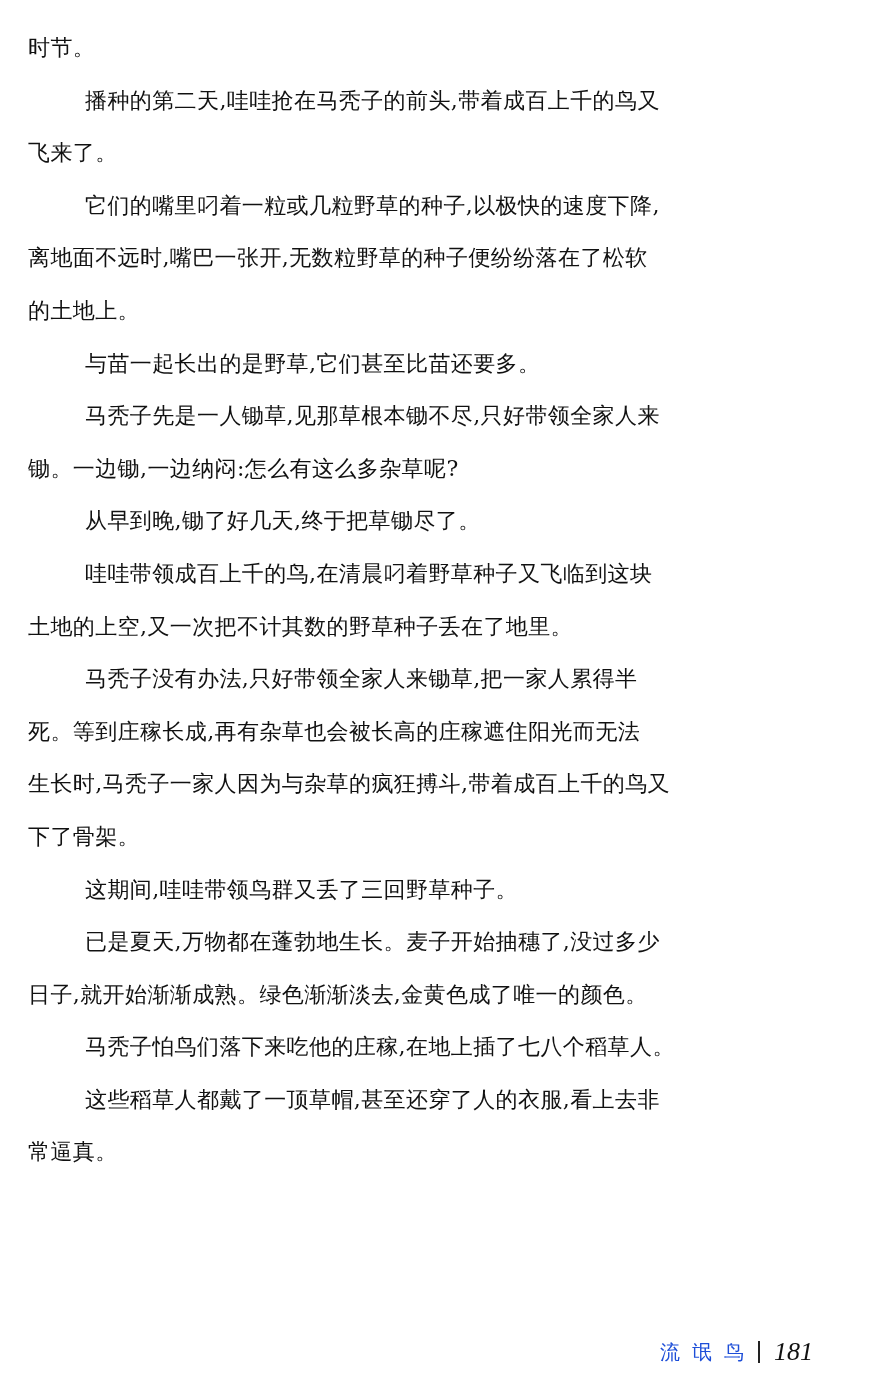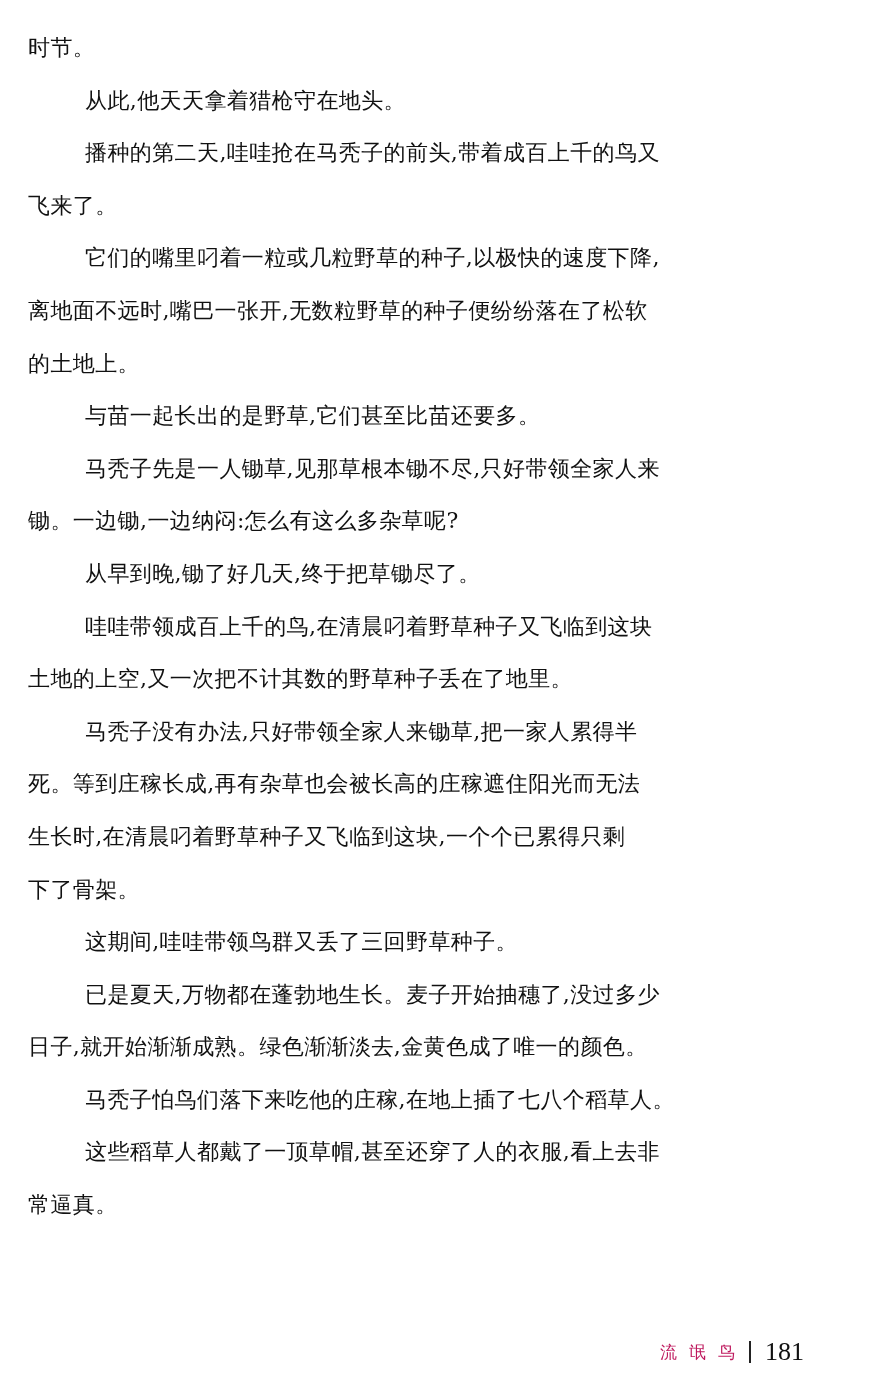--- a/index.html
+++ b/index.html
@@ -16,50 +16,49 @@
     font-size: 22px; white-space: nowrap; letter-spacing: 0.4px;
     overflow: visible;
   }
   .line.indent { padding-left: 57px; }
   .footer {
     position: absolute; left: 660px; top: 1334px; height: 36px;
     display: flex; align-items: center;
   }
   .running-title {
     font-family: Liberation Mono, monospace;
-    font-size: 17px; letter-spacing: 12px; color: #be185d;
+    font-size: 20px; letter-spacing: 12px; color: #1d4ed8;
   }
   .footer-rule {
     width: 2px; height: 22px; background: #222222; margin: 0 14px 0 2px;
   }
   .page-number {
     font-family: "Liberation Serif", "DejaVu Serif", serif;
-    font-size: 26px; color: #111111;
+    font-style: italic; font-size: 26px; color: #111111;
   }
 </style>
 </head>
 <body>
 
 <div class="page-body">
   <div class="line">时节。</div>
-  <div class="line indent">从此,他天天拿着猎枪守在地头。</div>
   <div class="line indent">播种的第二天,哇哇抢在马秃子的前头,带着成百上千的鸟又</div>
   <div class="line">飞来了。</div>
   <div class="line indent">它们的嘴里叼着一粒或几粒野草的种子,以极快的速度下降,</div>
   <div class="line">离地面不远时,嘴巴一张开,无数粒野草的种子便纷纷落在了松软</div>
   <div class="line">的土地上。</div>
   <div class="line indent">与苗一起长出的是野草,它们甚至比苗还要多。</div>
   <div class="line indent">马秃子先是一人锄草,见那草根本锄不尽,只好带领全家人来</div>
   <div class="line">锄。一边锄,一边纳闷:怎么有这么多杂草呢?</div>
   <div class="line indent">从早到晚,锄了好几天,终于把草锄尽了。</div>
   <div class="line indent">哇哇带领成百上千的鸟,在清晨叼着野草种子又飞临到这块</div>
   <div class="line">土地的上空,又一次把不计其数的野草种子丢在了地里。</div>
   <div class="line indent">马秃子没有办法,只好带领全家人来锄草,把一家人累得半</div>
   <div class="line">死。等到庄稼长成,再有杂草也会被长高的庄稼遮住阳光而无法</div>
-  <div class="line">生长时,在清晨叼着野草种子又飞临到这块,一个个已累得只剩</div>
+  <div class="line">生长时,马秃子一家人因为与杂草的疯狂搏斗,带着成百上千的鸟又</div>
   <div class="line">下了骨架。</div>
   <div class="line indent">这期间,哇哇带领鸟群又丢了三回野草种子。</div>
   <div class="line indent">已是夏天,万物都在蓬勃地生长。麦子开始抽穗了,没过多少</div>
   <div class="line">日子,就开始渐渐成熟。绿色渐渐淡去,金黄色成了唯一的颜色。</div>
   <div class="line indent">马秃子怕鸟们落下来吃他的庄稼,在地上插了七八个稻草人。</div>
   <div class="line indent">这些稻草人都戴了一顶草帽,甚至还穿了人的衣服,看上去非</div>
   <div class="line">常逼真。</div>
 </div>
 
 <div class="footer">

